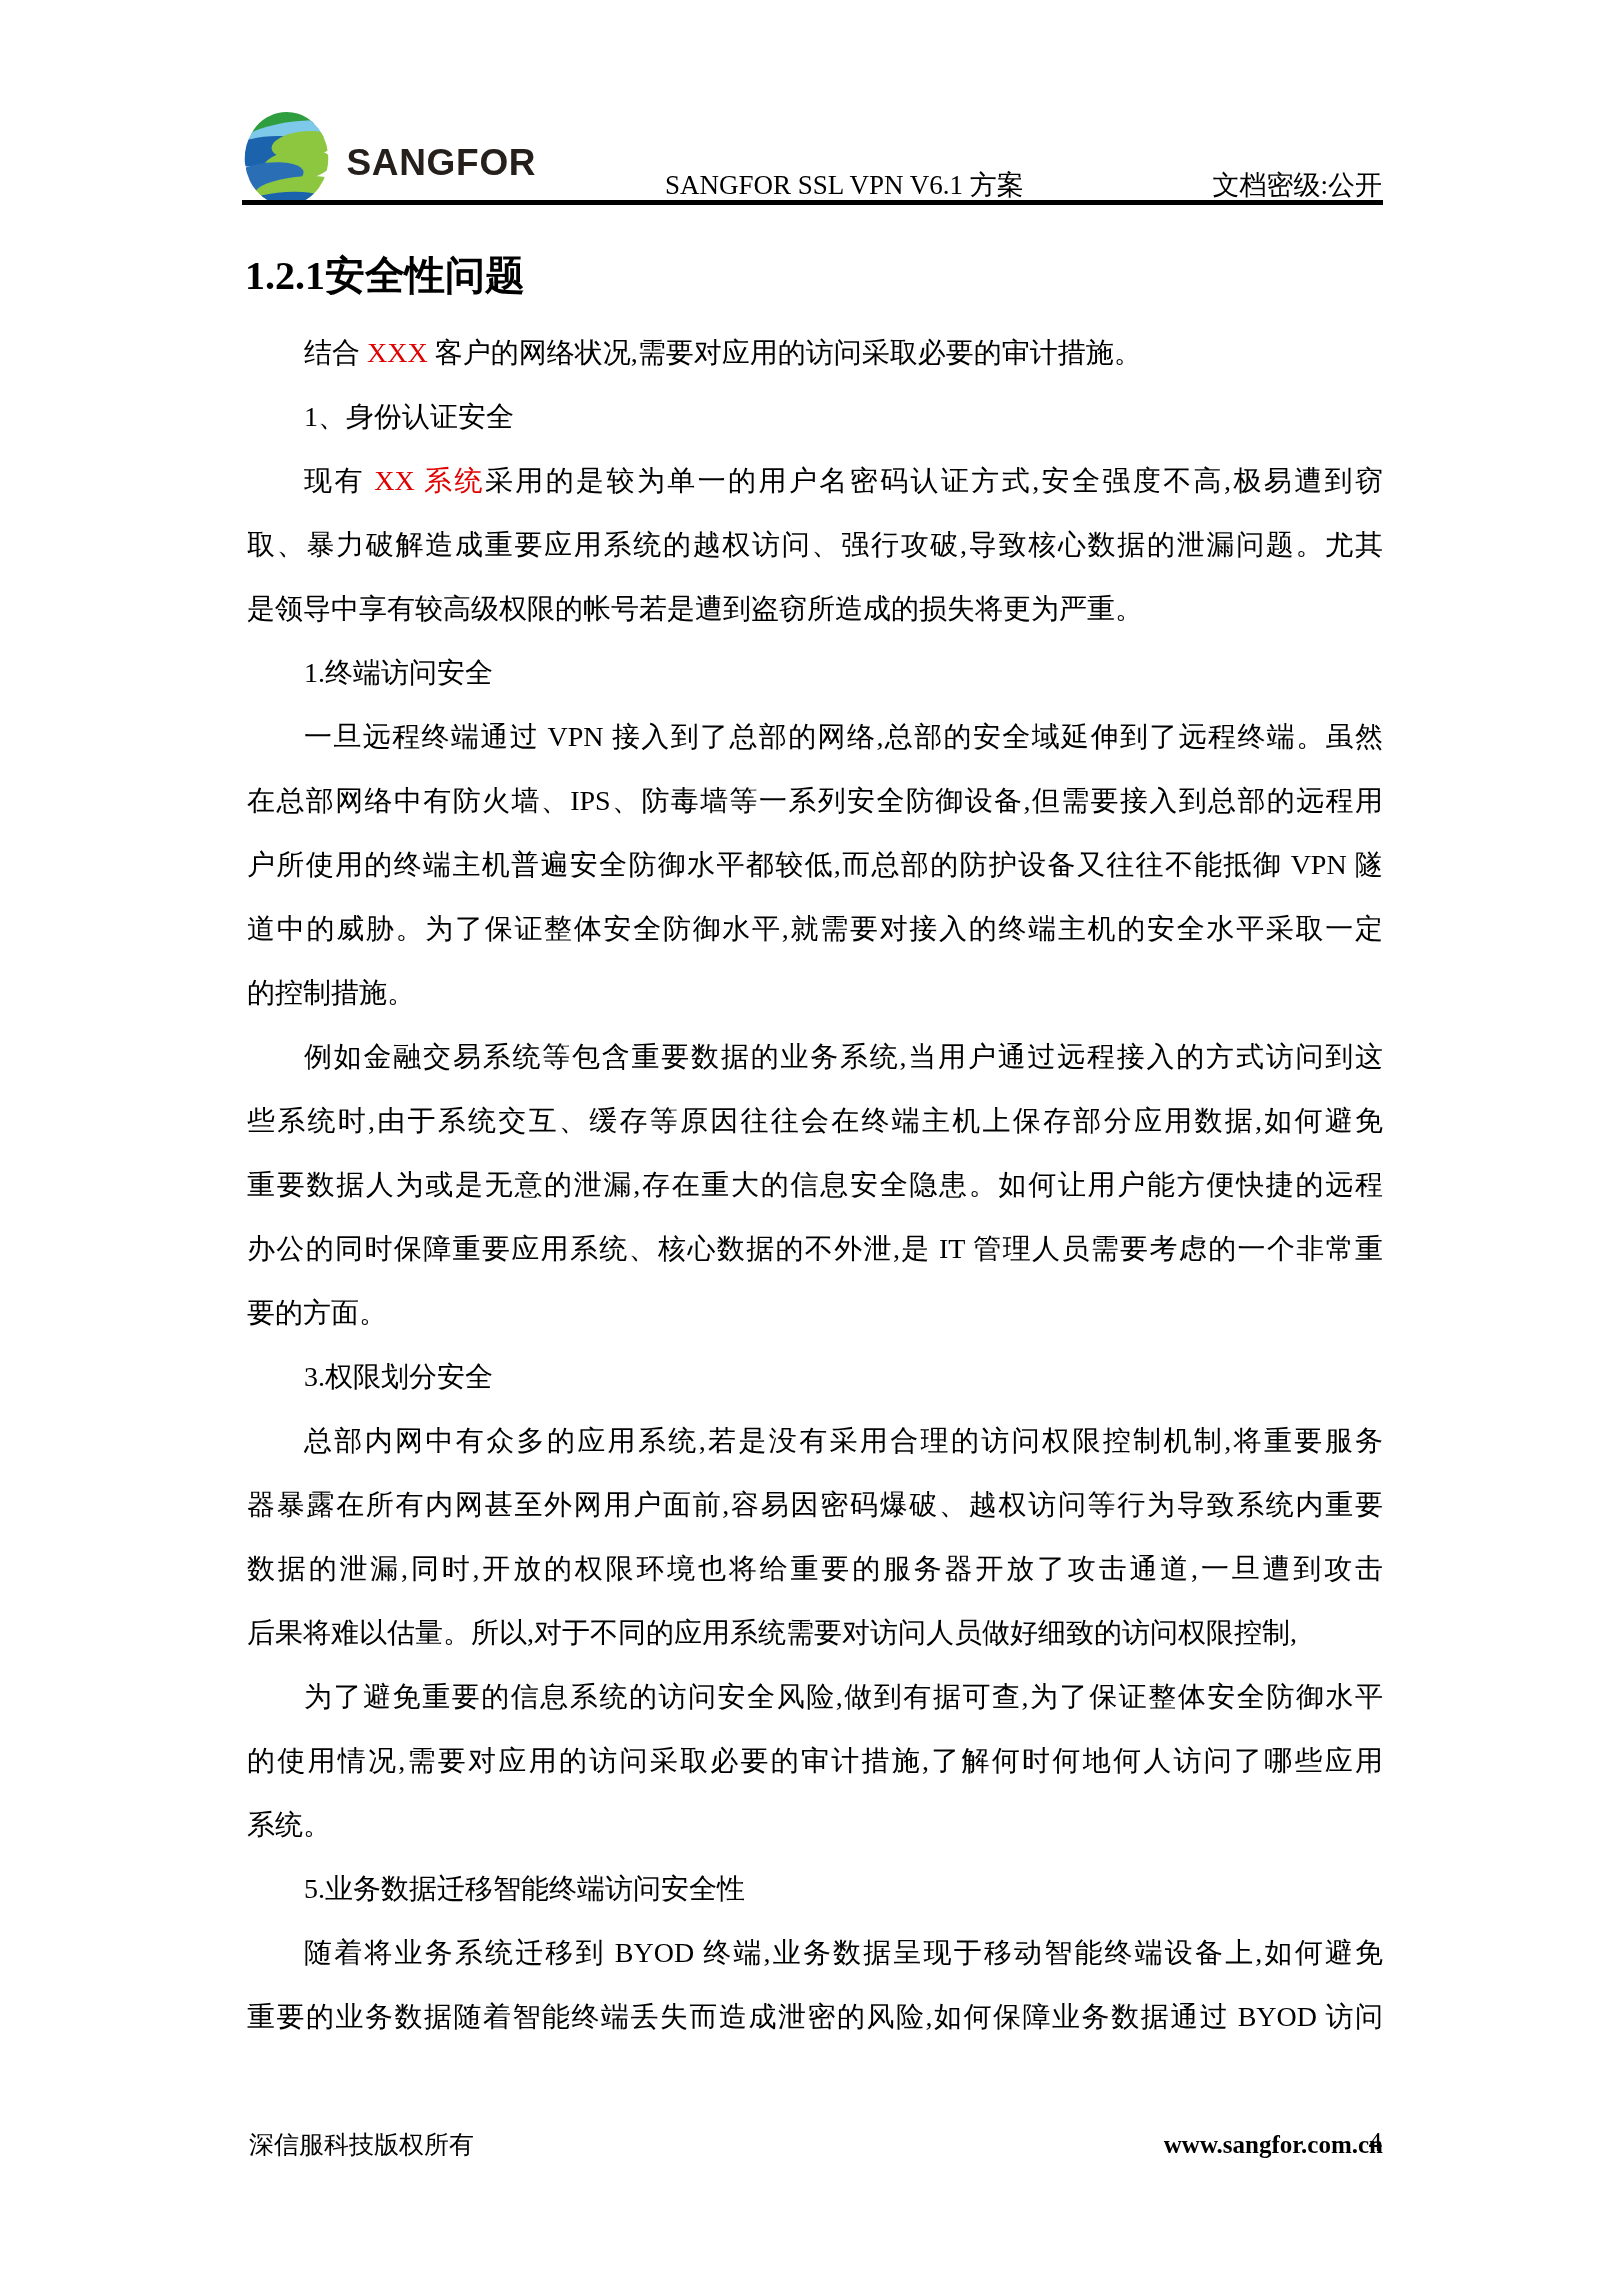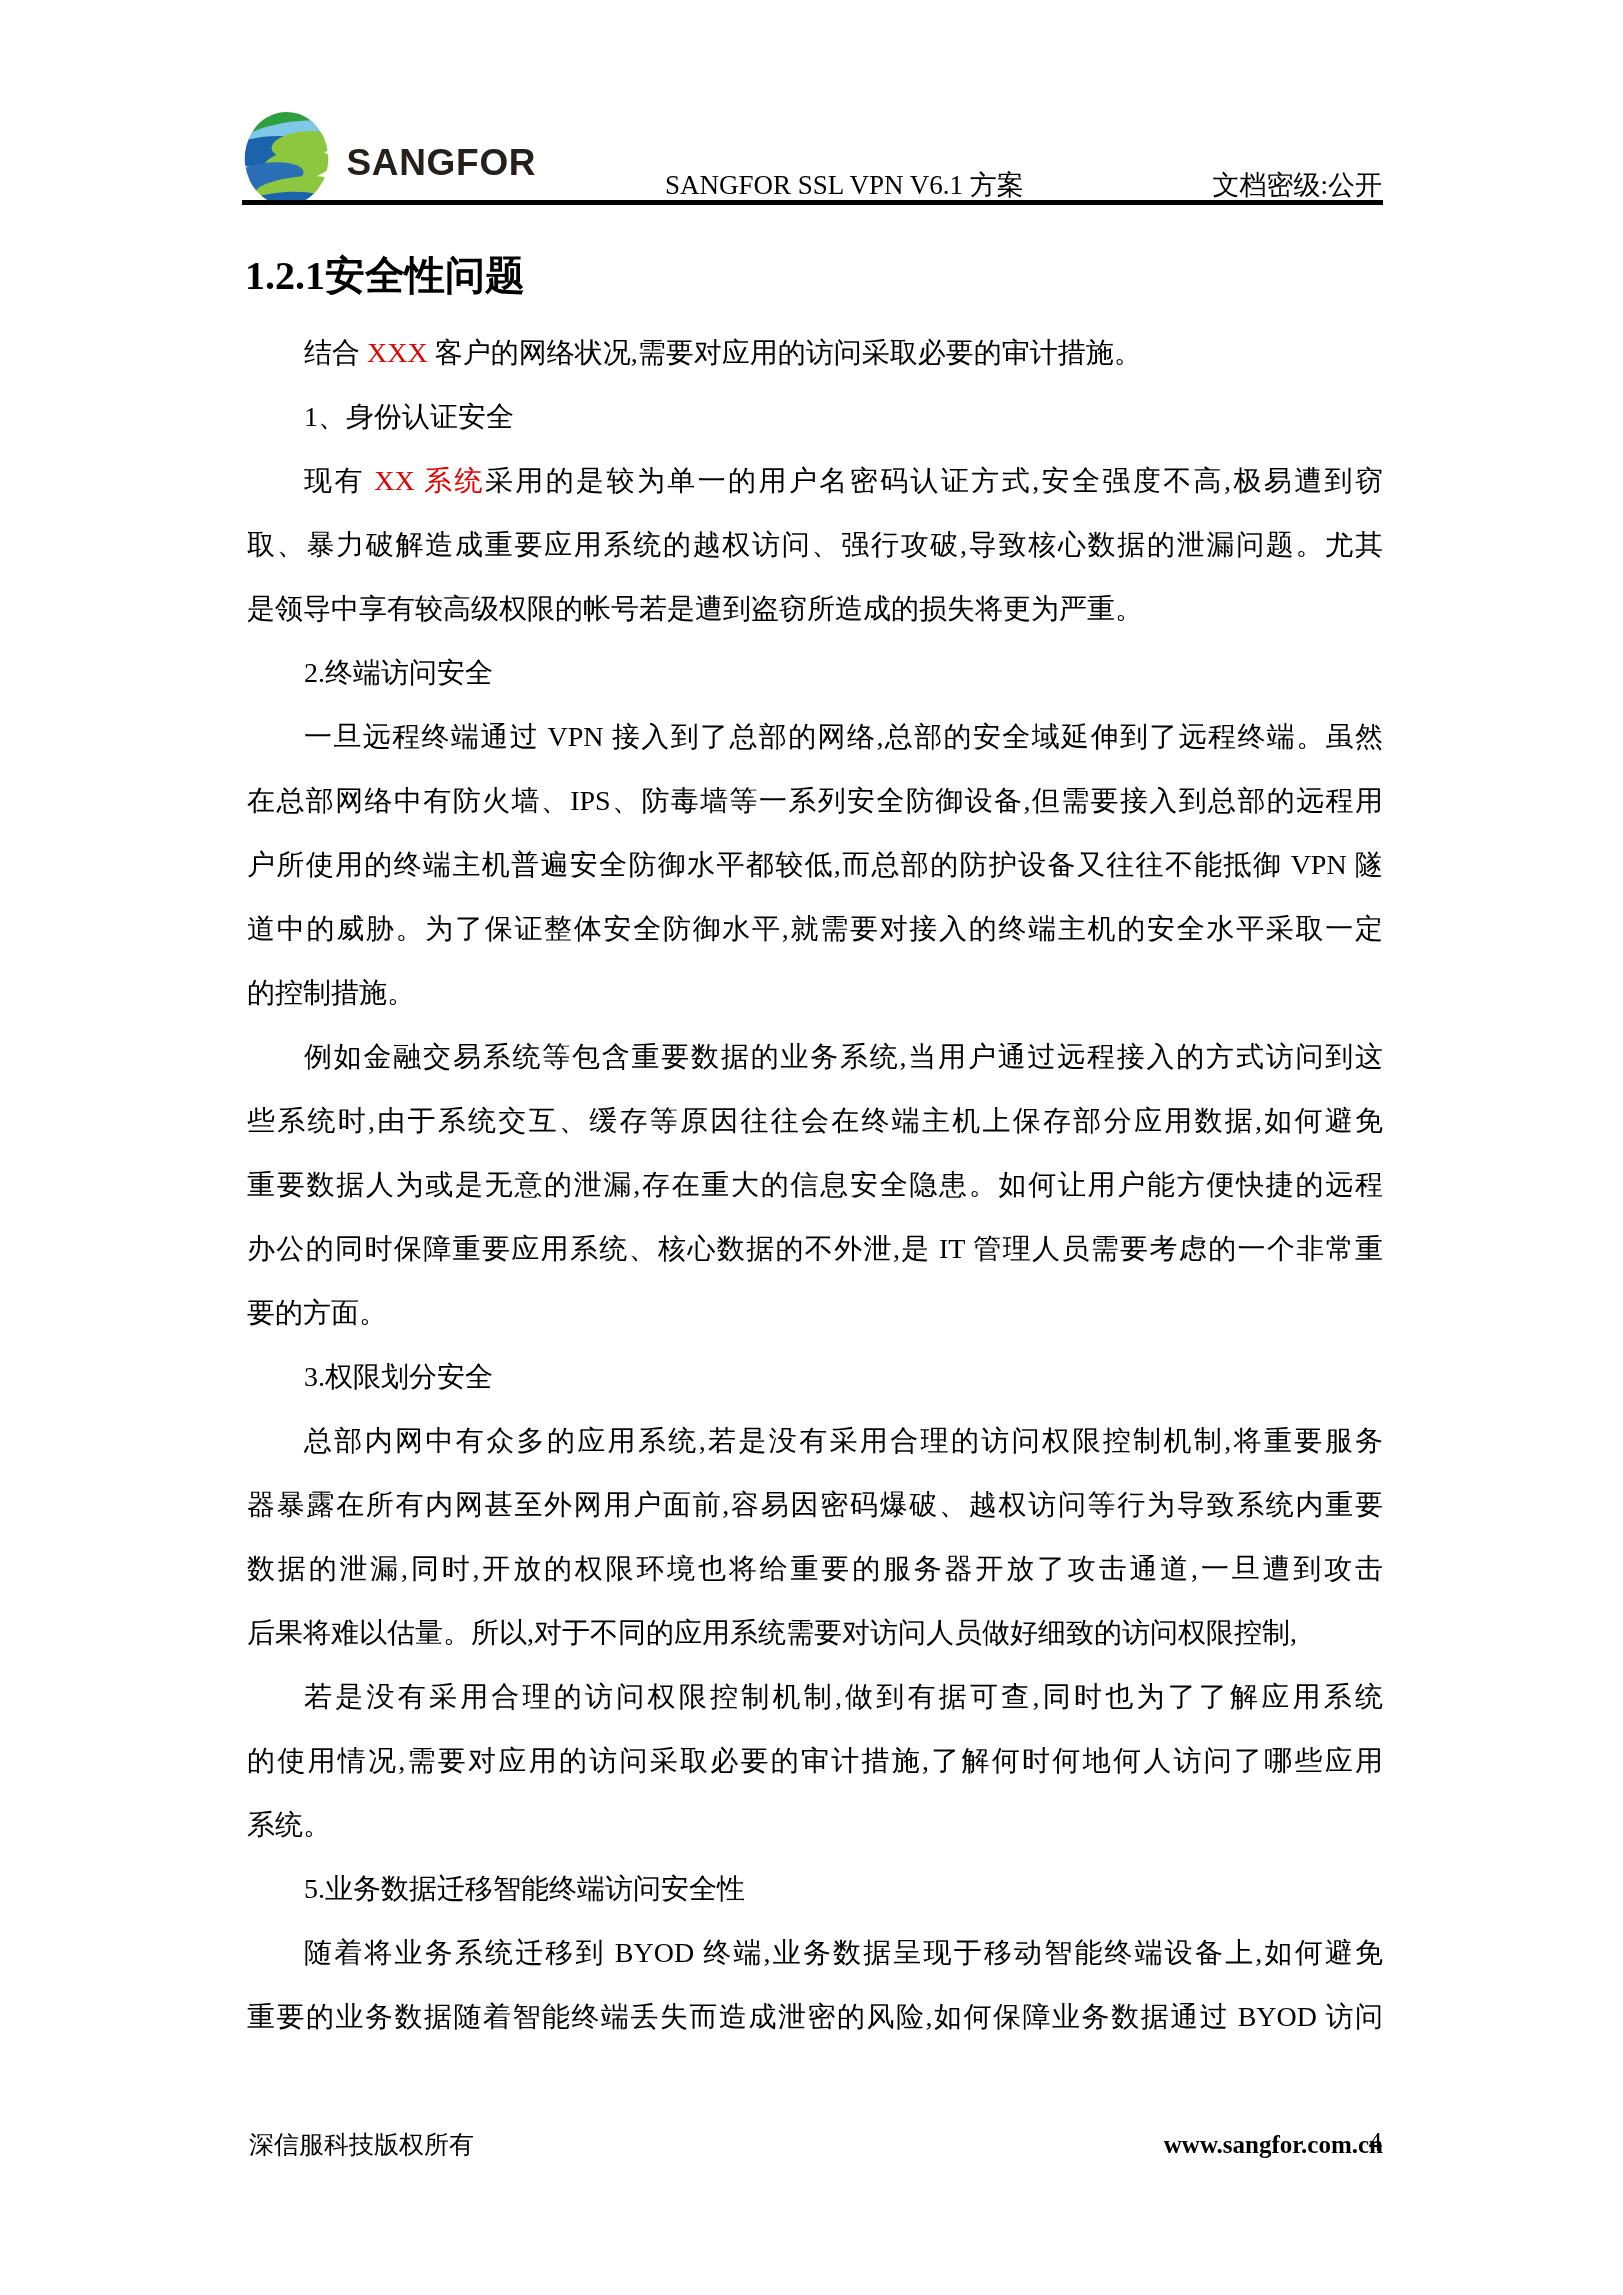--- a/index.html
+++ b/index.html
@@ -92,37 +92,37 @@
   <div class="hdr-rule"></div>
 
   <h1 class="sec-title">1.2.1安全性问题</h1>
 
   <div class="doc-body">
       <div class="line indent"><span>结合 </span><span class="red">XXX</span><span> 客户的网络状况,需要对应用的访问采取必要的审计措施。</span></div>
       <div class="line indent"><span>1、身份认证安全</span></div>
       <div class="line indent stretch"><span>现有 </span><span class="red">XX 系统</span><span>采用的是较为单一的用户名密码认证方式,安全强度不高,极易遭到窃</span></div>
       <div class="line stretch"><span>取、暴力破解造成重要应用系统的越权访问、强行攻破,导致核心数据的泄漏问题。尤其</span></div>
       <div class="line"><span>是领导中享有较高级权限的帐号若是遭到盗窃所造成的损失将更为严重。</span></div>
-      <div class="line indent"><span>2.终端访问安全</span></div>
+      <div class="line indent"><span>1.终端访问安全</span></div>
       <div class="line indent stretch"><span>一旦远程终端通过 VPN 接入到了总部的网络,总部的安全域延伸到了远程终端。虽然</span></div>
       <div class="line stretch"><span>在总部网络中有防火墙、IPS、防毒墙等一系列安全防御设备,但需要接入到总部的远程用</span></div>
       <div class="line stretch"><span>户所使用的终端主机普遍安全防御水平都较低,而总部的防护设备又往往不能抵御 VPN 隧</span></div>
       <div class="line stretch"><span>道中的威胁。为了保证整体安全防御水平,就需要对接入的终端主机的安全水平采取一定</span></div>
       <div class="line"><span>的控制措施。</span></div>
       <div class="line indent stretch"><span>例如金融交易系统等包含重要数据的业务系统,当用户通过远程接入的方式访问到这</span></div>
       <div class="line stretch"><span>些系统时,由于系统交互、缓存等原因往往会在终端主机上保存部分应用数据,如何避免</span></div>
       <div class="line stretch"><span>重要数据人为或是无意的泄漏,存在重大的信息安全隐患。如何让用户能方便快捷的远程</span></div>
       <div class="line stretch"><span>办公的同时保障重要应用系统、核心数据的不外泄,是 IT 管理人员需要考虑的一个非常重</span></div>
       <div class="line"><span>要的方面。</span></div>
       <div class="line indent"><span>3.权限划分安全</span></div>
       <div class="line indent stretch"><span>总部内网中有众多的应用系统,若是没有采用合理的访问权限控制机制,将重要服务</span></div>
       <div class="line stretch"><span>器暴露在所有内网甚至外网用户面前,容易因密码爆破、越权访问等行为导致系统内重要</span></div>
       <div class="line stretch"><span>数据的泄漏,同时,开放的权限环境也将给重要的服务器开放了攻击通道,一旦遭到攻击</span></div>
       <div class="line"><span>后果将难以估量。所以,对于不同的应用系统需要对访问人员做好细致的访问权限控制,</span></div>
-      <div class="line indent stretch"><span>若是没有采用合理的访问权限控制机制,做到有据可查,同时也为了了解应用系统</span></div>
+      <div class="line indent stretch"><span>为了避免重要的信息系统的访问安全风险,做到有据可查,为了保证整体安全防御水平</span></div>
       <div class="line stretch"><span>的使用情况,需要对应用的访问采取必要的审计措施,了解何时何地何人访问了哪些应用</span></div>
       <div class="line"><span>系统。</span></div>
       <div class="line indent"><span>5.业务数据迁移智能终端访问安全性</span></div>
       <div class="line indent stretch"><span>随着将业务系统迁移到 BYOD 终端,业务数据呈现于移动智能终端设备上,如何避免</span></div>
       <div class="line stretch"><span>重要的业务数据随着智能终端丢失而造成泄密的风险,如何保障业务数据通过 BYOD 访问</span></div>
     </div>
 
   <div class="footer-copy">深信服科技版权所有</div>
   <div class="footer-site">www.sangfor.com.cn</div>
   <div class="footer-page">4</div>

